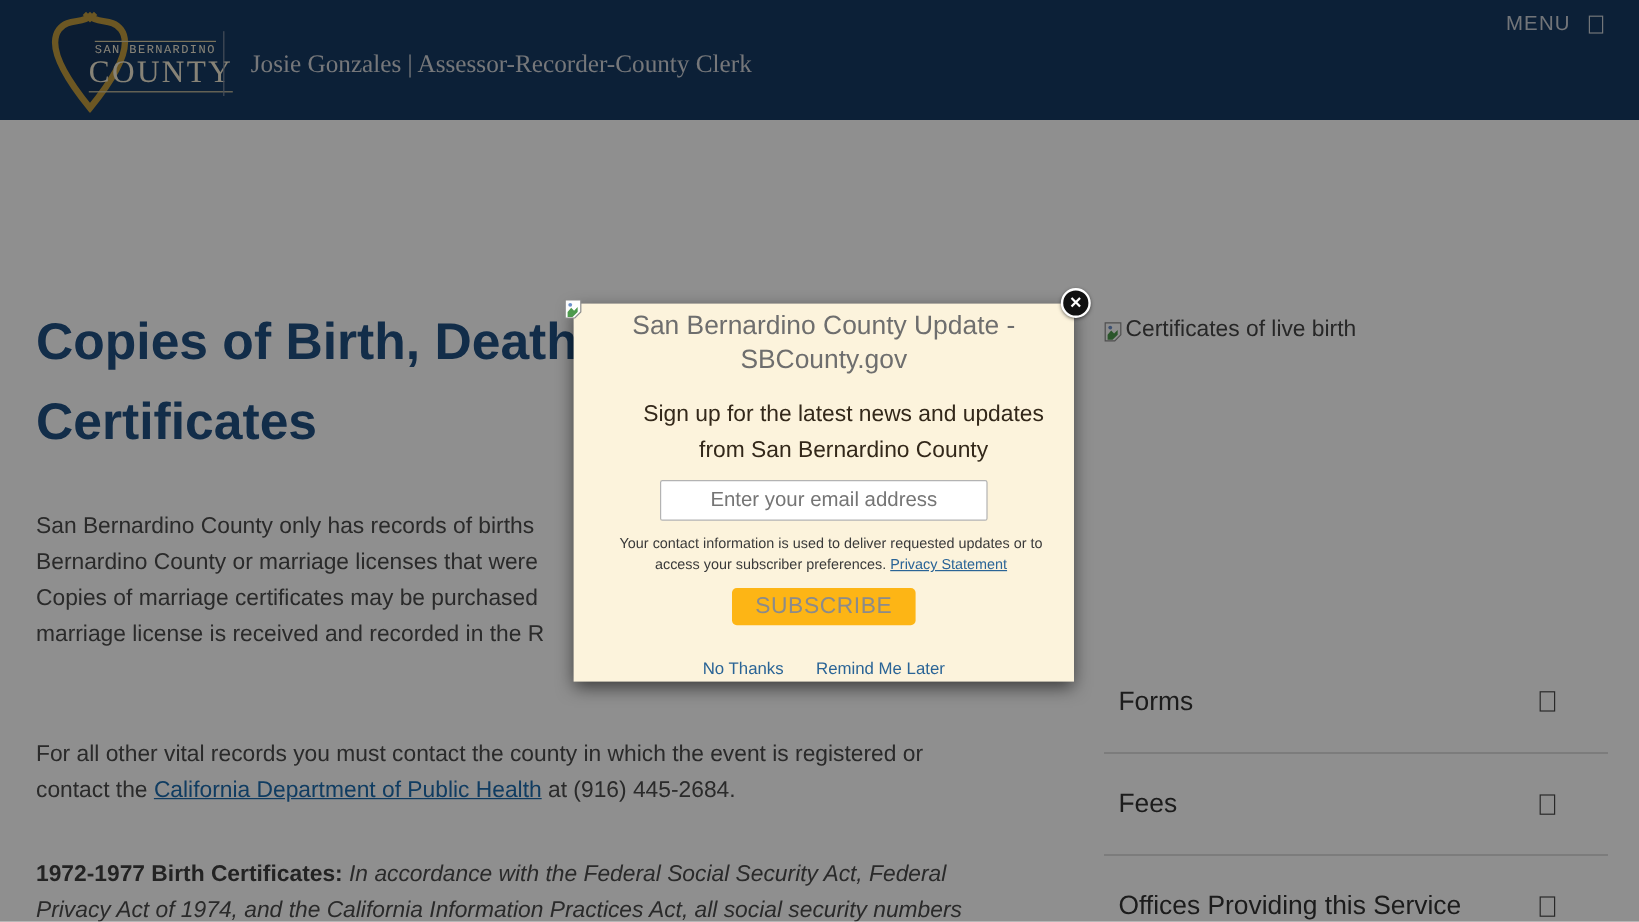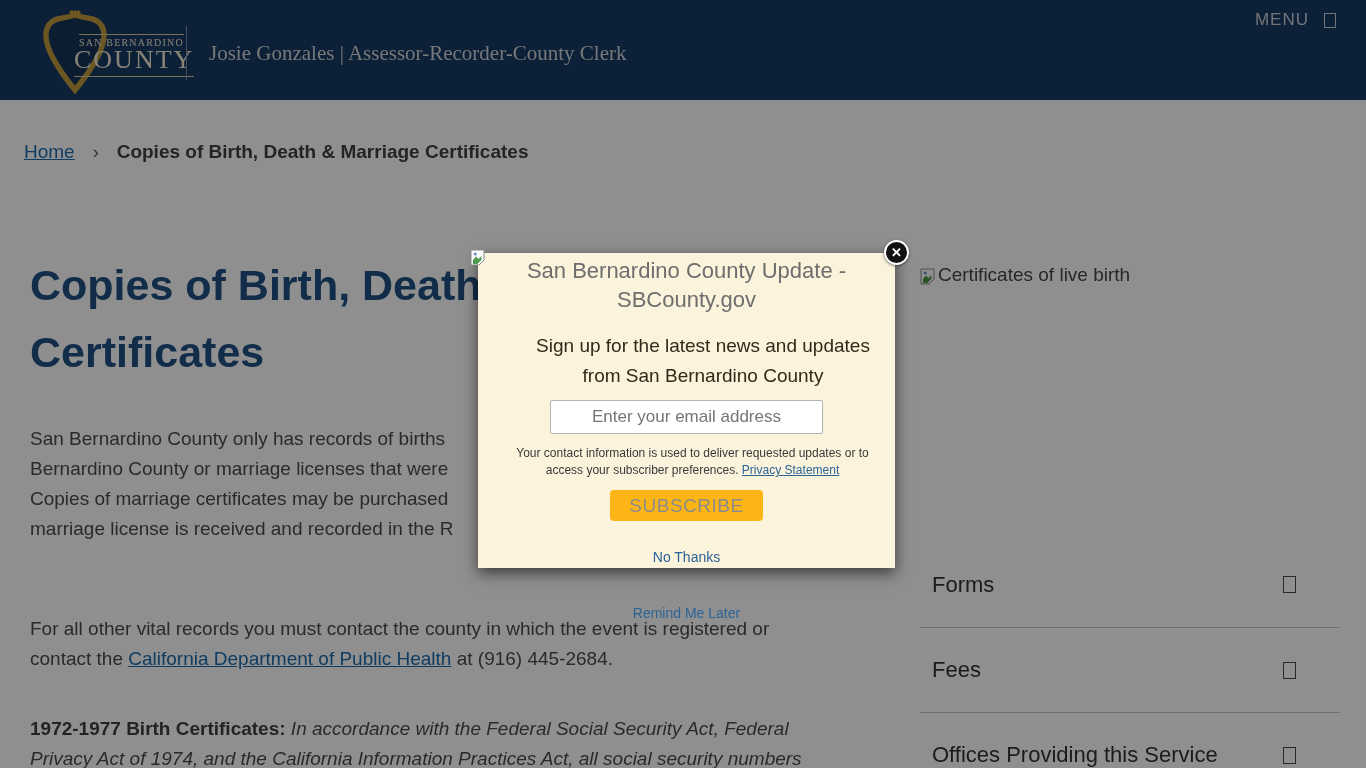--- a/index.html
+++ b/index.html
@@ -13,21 +13,21 @@
 
   
   .header {
     position: absolute; left: 0; top: 0; width: 1366px; height: 100px;
     background: #173a62;
   }
   .logo { position: absolute; left: 34px; top: 8px; width: 160px; height: 86px; cursor: pointer; }
   .logo svg { position: absolute; left: 2px; top: 0; }
   .logo-line1 {
     position: absolute; left: 45px; top: 26px;
-    font-family: Liberation Serif, serif; font-size: 10px; letter-spacing: 1.2px;
+    font-family: Liberation Mono, monospace; font-size: 10px; letter-spacing: 1.2px;
     color: #f1ead5; white-space: nowrap;
     border-top: 1px solid #d8cba3; padding-top: 2px;
   }
   .logo-line2 {
     position: absolute; left: 40px; top: 37px;
     font-family: "Liberation Serif", serif; font-size: 26px; letter-spacing: 2px;
     color: #f1ead5; white-space: nowrap;
     border-bottom: 1px solid #d8cba3; padding-bottom: 1px;
   }
   .header-divider {
@@ -119,22 +119,22 @@
   .modal-email::placeholder { color: #757575; opacity: 1; }
   .modal-fineprint { margin-top: 11px; font-size: 12px; line-height: 17px; color: #3a3a3a; margin-left: 12px; }
   .modal-fineprint a { color: #2a6496; text-decoration: underline; cursor: pointer; }
   .modal-subscribe {
     margin-top: 11px; width: 153px; height: 31px;
     background: #fdb515; border: none; border-radius: 4px;
     font-size: 19px; letter-spacing: 0.5px; color: #8b8b8b;
     font-family: "Liberation Sans", sans-serif; cursor: pointer;
   }
   .modal-links {
-    margin-top: 28px; display: flex; justify-content: center; gap: 40px;
-    font-size: 14px; color: #2a6496; flex-direction: column;
+    margin-top: 28px; display: flex; justify-content: center; gap: 27px;
+    font-size: 14px; color: #2a6496;
   }
   .modal-links span { cursor: pointer; }
 </style>
 </head>
 <body>
 
 <div class="page">
 
   <div class="header">
     <div class="logo">
@@ -146,25 +146,20 @@
       <div class="logo-line2">COUNTY</div>
     </div>
     <div class="header-divider"></div>
     <div class="site-title">Josie Gonzales | Assessor-Recorder-County Clerk</div>
     <div class="menu-btn">
       <span class="menu-label">MENU</span>
       <span class="menu-icon"></span>
     </div>
   </div>
 
-  <div class="breadcrumb">
-    <a>Home</a>
-    <span class="crumb-sep">›</span>
-    <span class="crumb-current">Copies of Birth, Death &amp; Marriage Certificates</span>
-  </div>
 
   <div class="h1">
     <div>Copies of Birth, Death &amp; Marriage</div>
     <div>Certificates</div>
   </div>
 
   <div class="p1">
     <div>San Bernardino County only has records of births</div>
     <div>Bernardino County or marriage licenses that were</div>
     <div>Copies of marriage certificates may be purchased</div>

